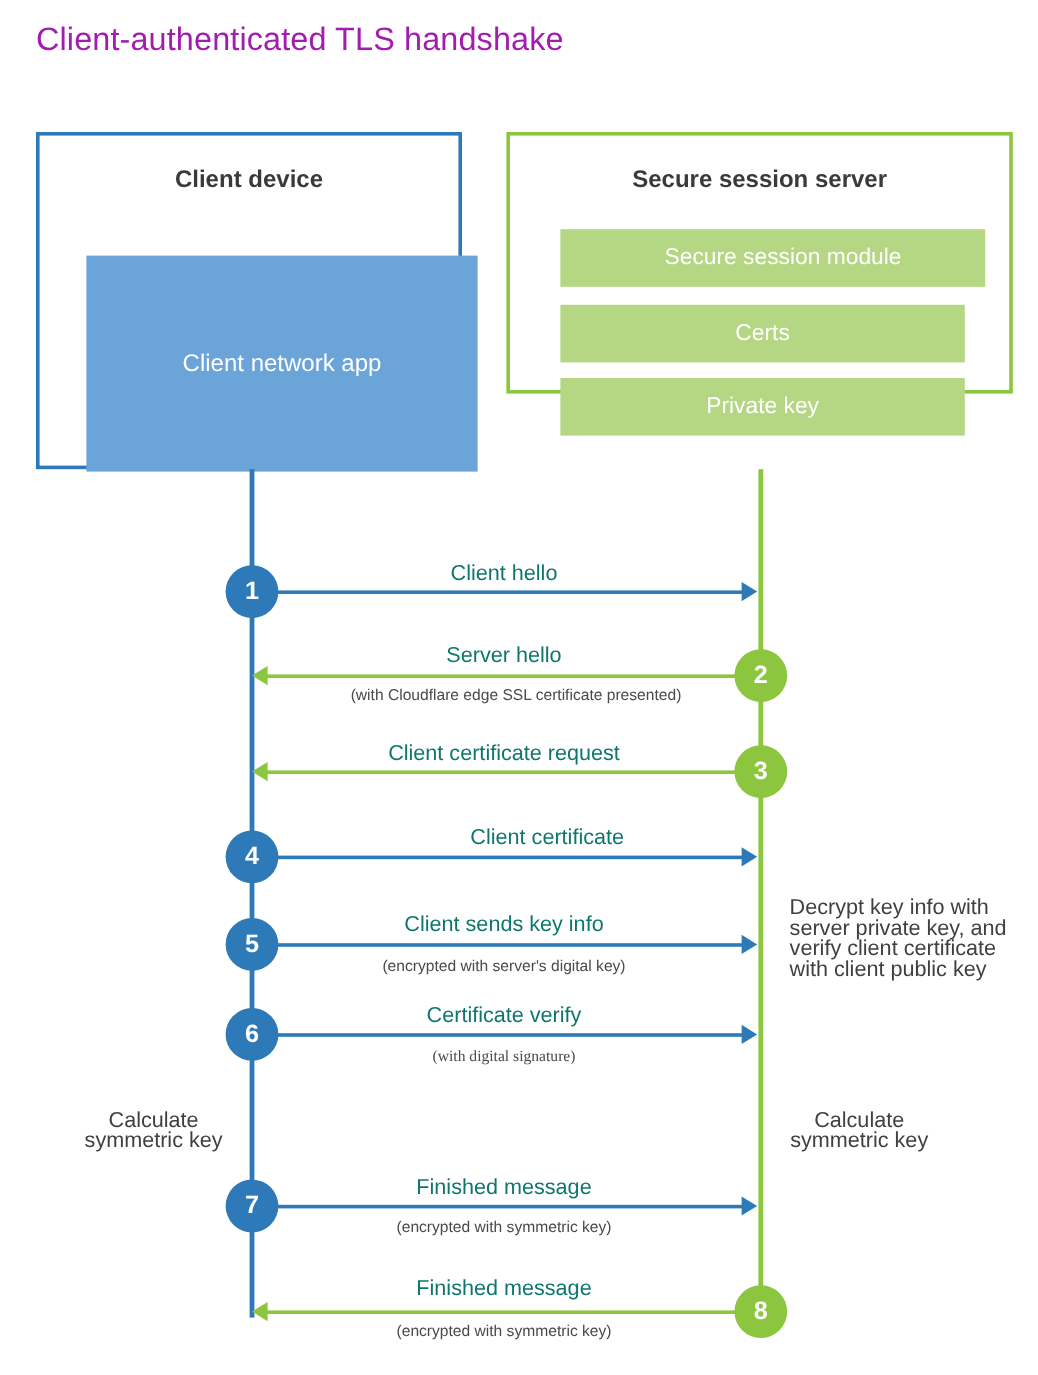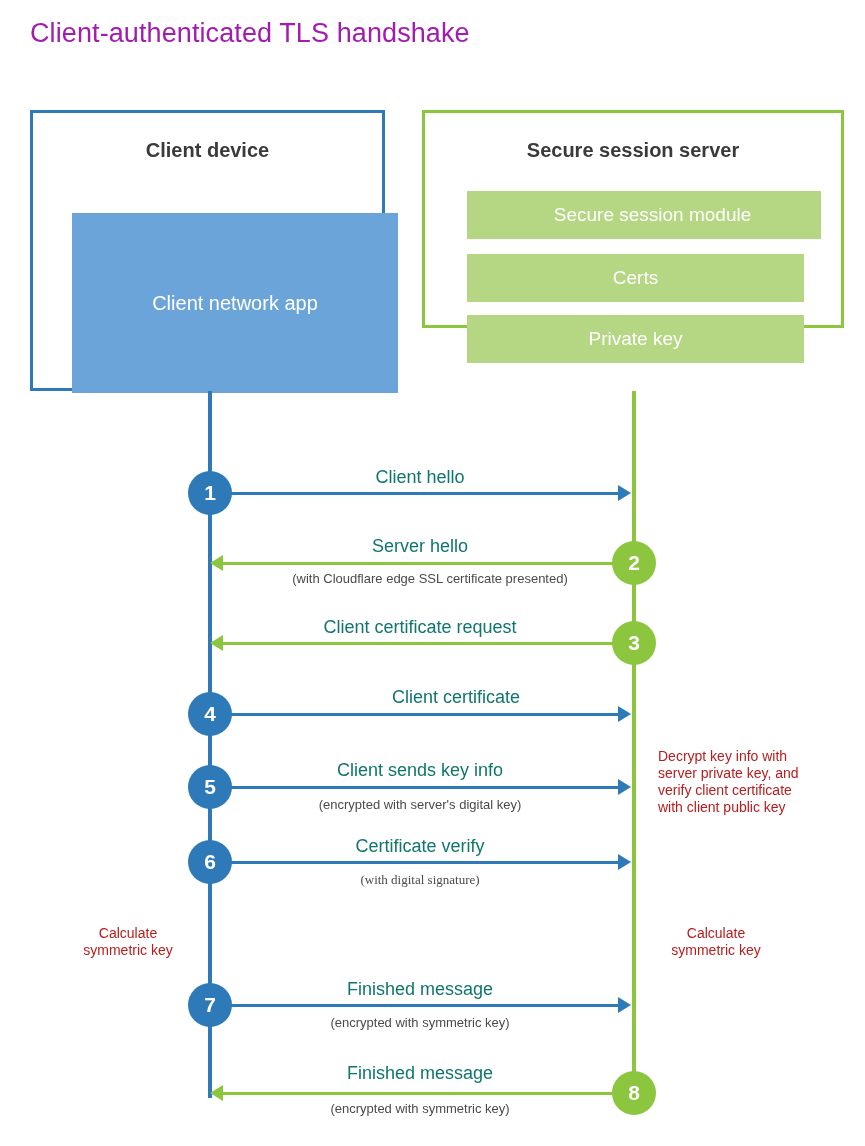--- a/index.html
+++ b/index.html
@@ -65,21 +65,21 @@
   .msg-label{
     position:absolute;text-align:center;font-size:18px;color:#0f766e;
     white-space:nowrap;transform:translateX(-50%);
   }
   .msg-sub{
     position:absolute;text-align:center;font-size:13px;color:#4a4a4a;
     white-space:nowrap;transform:translateX(-50%);
   }
 
   .side-note{
-    position:absolute;font-size:14px;line-height:17px;color:#b91c1c;
+    position:absolute;font-size:18px;line-height:17px;color:#404040;
     white-space:pre-line;
   }
   .side-note.center{text-align:center;transform:translateX(-50%);}
   .side-note.left{text-align:left;}
 </style>
 </head>
 <body>
 
 <div id="stage">
 

